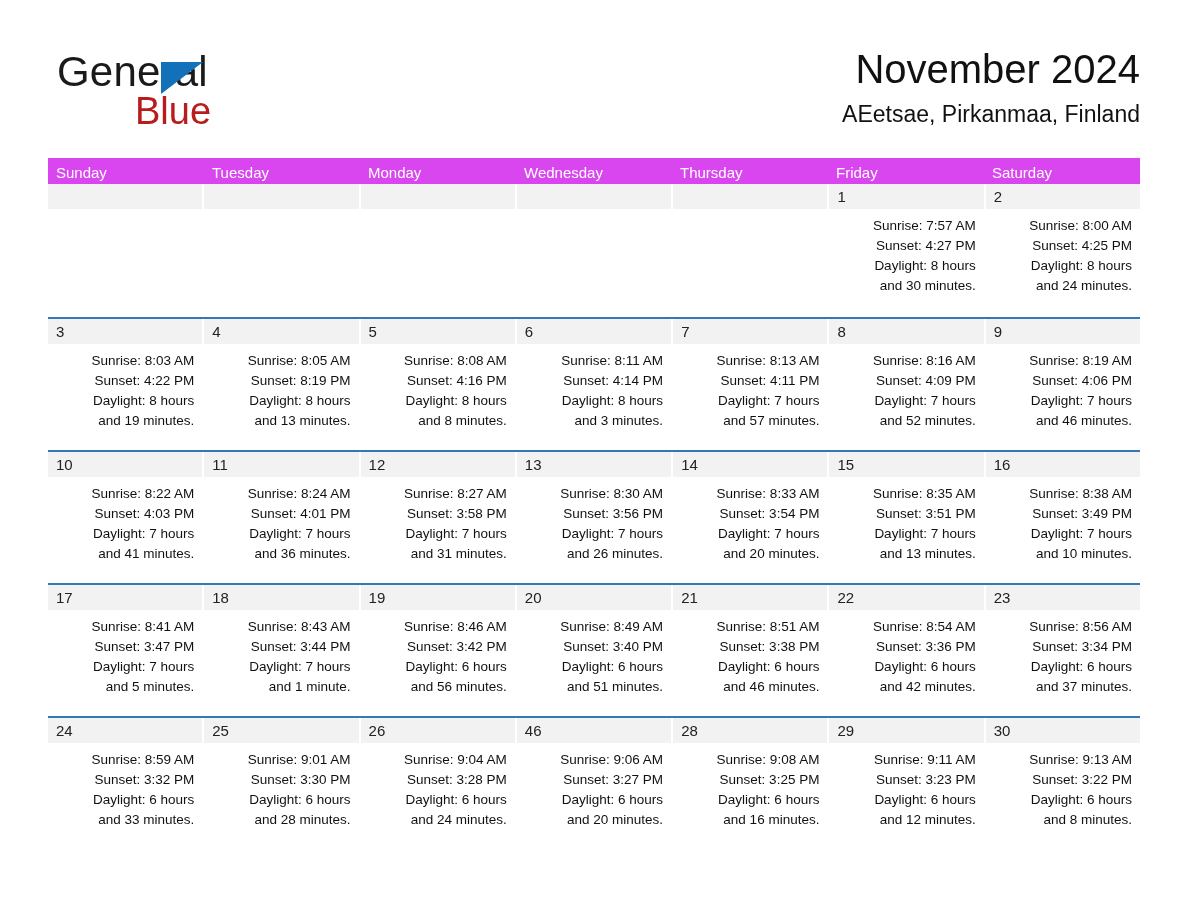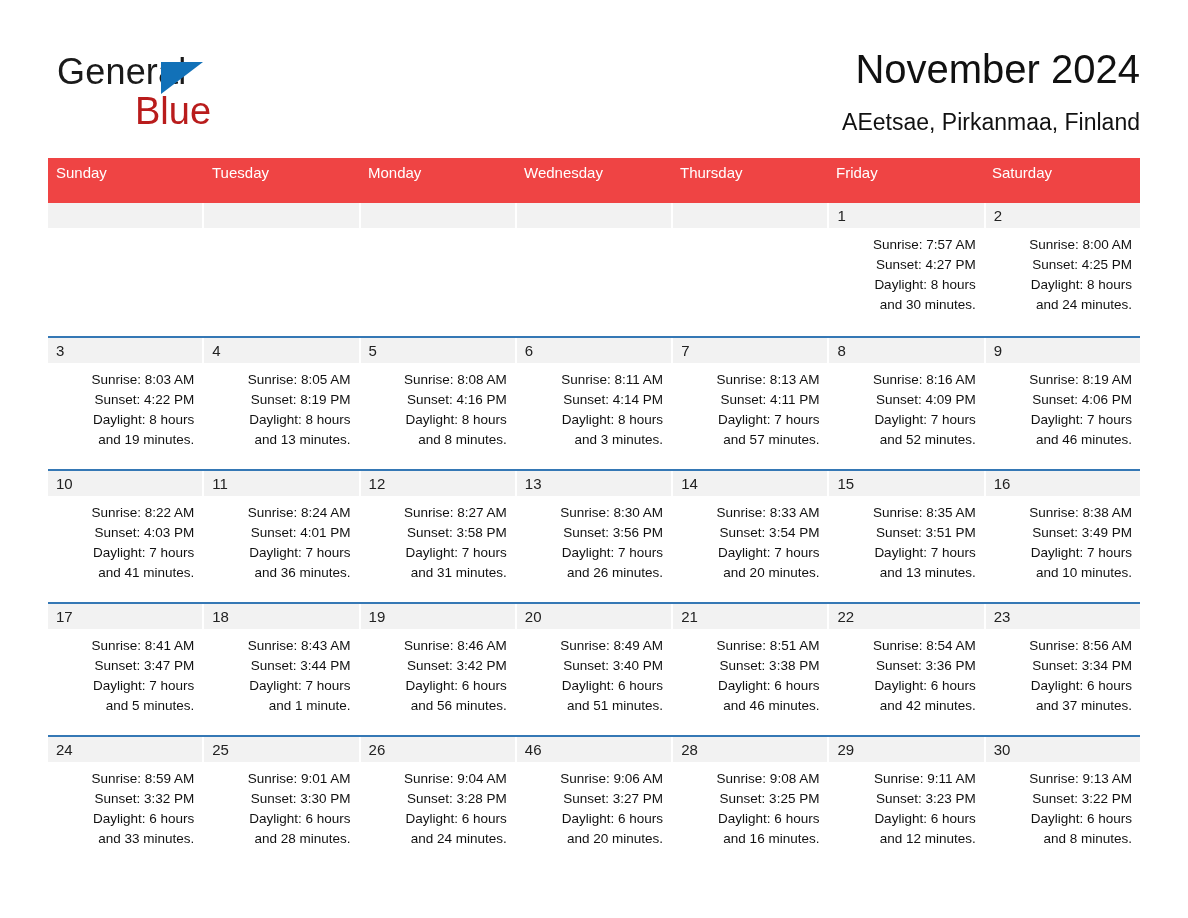--- a/index.html
+++ b/index.html
@@ -33,21 +33,21 @@
     position: absolute;
     left: 9px;
     top: 6px;
     width: 340px;
     height: 92px;
   }
   .brand-line1 {
     position: absolute;
     left: 0;
     top: 0;
-    font-size: 36px;
+    font-size: 42px;
     line-height: 44px;
     letter-spacing: 0.2px;
     color: #1a1a1a;
     font-weight: 400;
   }
   .brand-tri {
     position: absolute;
     left: 104px;
     top: 12px;
     width: 0;
@@ -77,34 +77,34 @@
     font-weight: 400;
     color: #111111;
     white-space: nowrap;
   }
   .cal-subtitle {
     font-size: 23px;
     line-height: 32px;
     font-weight: 400;
     color: #111111;
     white-space: nowrap;
-    margin-top: 12px;
+    margin-top: 4px;
   }
 
   
   .calendar {
     position: absolute;
     left: 48px;
     top: 158px;
     width: 1092px;
   }
   .weekdays {
     display: flex;
-    background: #ef4444;
-    height: 45px;
+    background: #d946ef;
+    height: 26px;
   }
   .weekday {
     flex: 1 1 0;
     min-width: 0;
     color: #ffffff;
     font-size: 15px;
     line-height: 29px;
     padding-left: 8px;
     box-sizing: border-box;
     white-space: nowrap;

